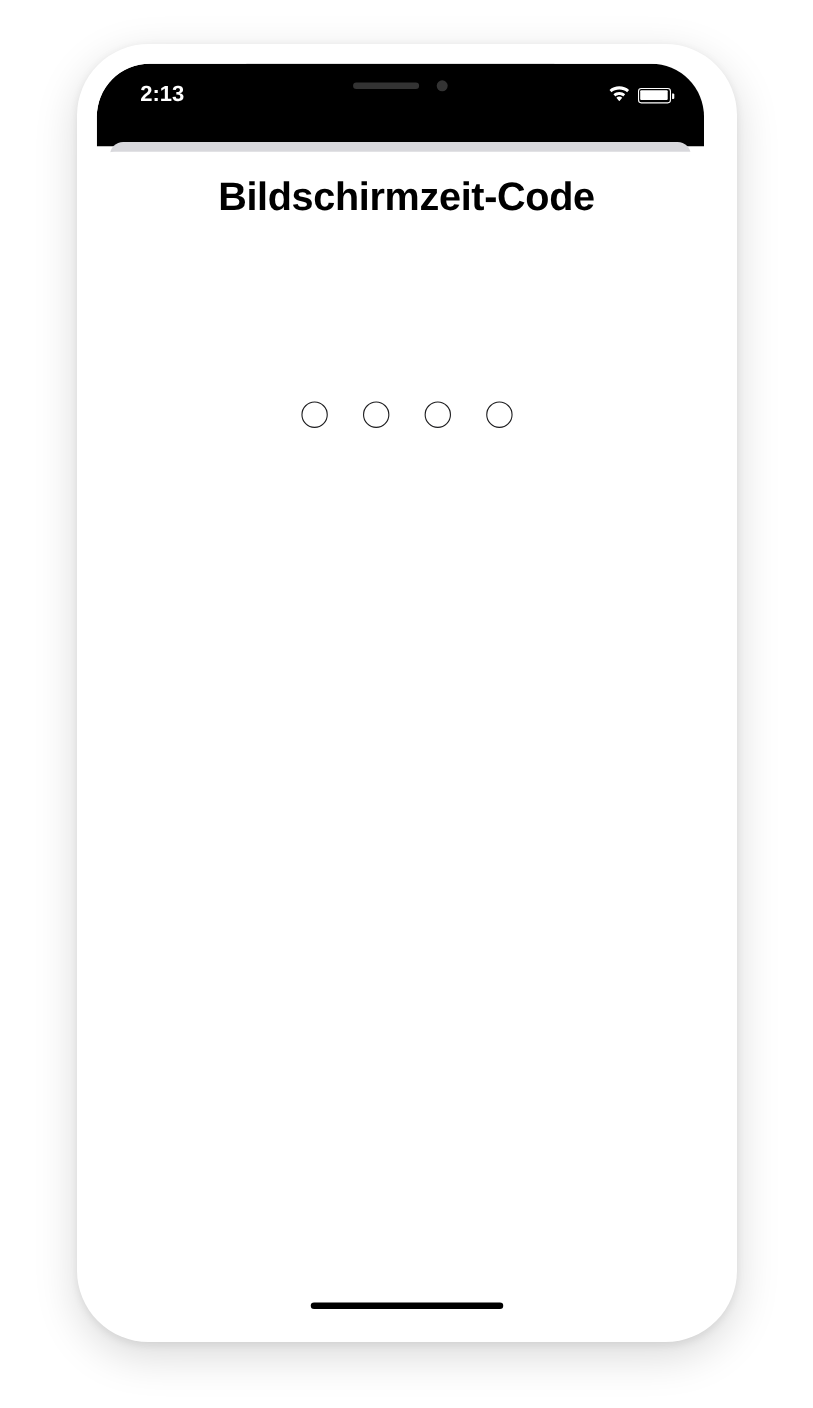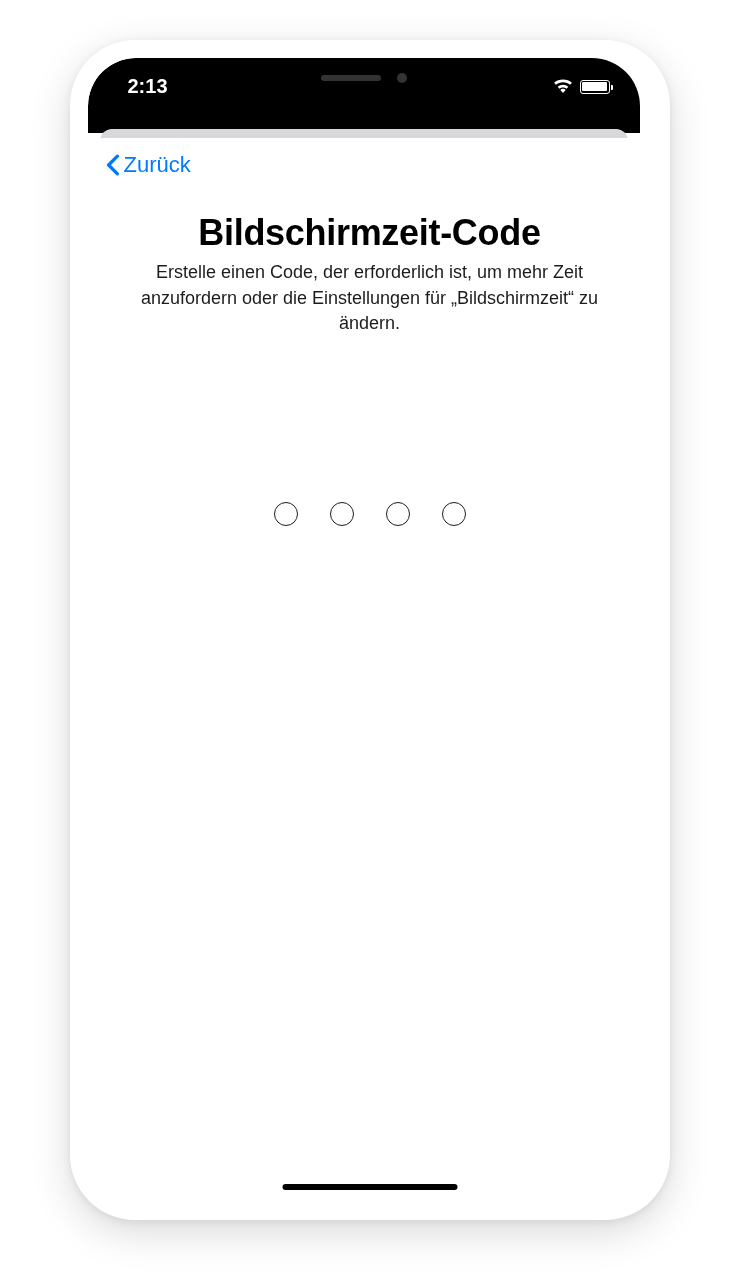--- a/index.html
+++ b/index.html
@@ -245,40 +245,29 @@
             </svg>
         </span>
         <span class="battery-icon">
           <span class="battery-fill"></span>
         </span>
       </div>
     </div>
 
     <div class="content-sheet">
 
-      <div class="nav-bar">
-        <div class="back-button">
-          <span class="back-chevron">
-            <svg viewBox="0 0 12 20" fill="none">
-                <path d="M10 2L2 10l8 8" stroke="#007AFF" stroke-width="3" stroke-linecap="round" stroke-linejoin="round"></path>
-              </svg>
-          </span>
-          <span>Zurück</span>
+
+      <div class="main-content">
+        <h1 class="page-title">Bildschirmzeit-Code</h1>
+
+        <div class="passcode-dots">
+          <div class="passcode-dot"></div>
+          <div class="passcode-dot"></div>
+          <div class="passcode-dot"></div>
+          <div class="passcode-dot"></div>
         </div>
       </div>
 
-      <div class="main-content">
-        <h1 class="page-title">Bildschirmzeit-Code</h1>
-        <p class="page-description">Erstelle einen Code, der erforderlich ist, um mehr Zeit anzufordern oder die Einstellungen für „Bildschirmzeit“ zu ändern.</p>
-
-        <div class="passcode-dots">
-          <div class="passcode-dot"></div>
-          <div class="passcode-dot"></div>
-          <div class="passcode-dot"></div>
-          <div class="passcode-dot"></div>
-        </div>
-      </div>
-
       <div class="home-indicator"></div>
     </div>
 
   </div>
 </div>
 
 </body></html>

